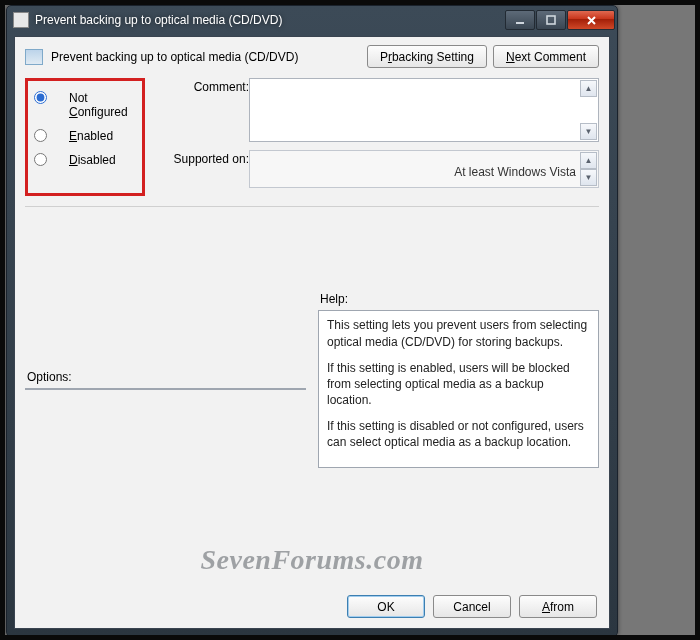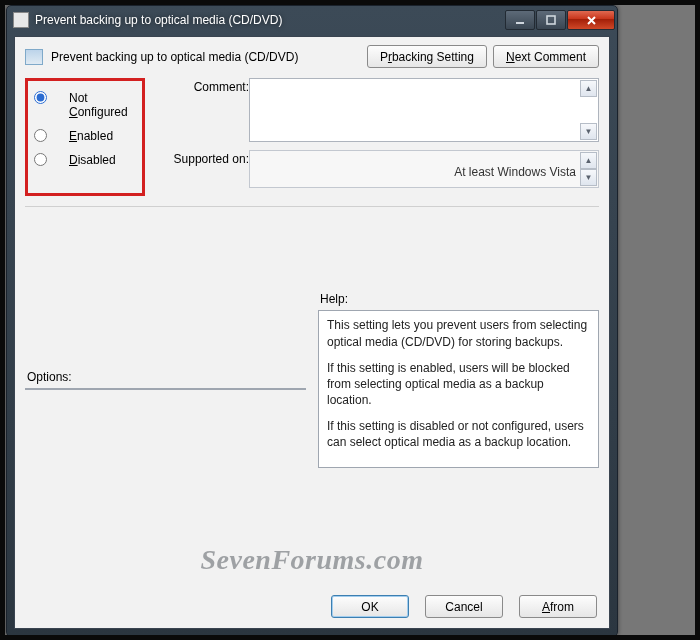--- a/index.html
+++ b/index.html
@@ -151,21 +151,21 @@
     border:1px solid #9fa6b0;
     padding:6px 8px;
     line-height:1.35;
     color:#222;
     overflow:hidden;
   }
   .help-panel p{margin:0 0 10px 0;}
 
   .btnbar{
     position:absolute; right:12px; bottom:10px;
-    display:flex; gap:16px;
+    display:flex; gap:8px;
   }
   .stdbtn{
     width:78px;height:23px;
     border:1px solid #8a8a8a;
     border-radius:3px;
     background:linear-gradient(#fdfdfd,#e6e6e6);
     font-family:inherit;font-size:12px;
     cursor:pointer;
   }
   .stdbtn.default{

